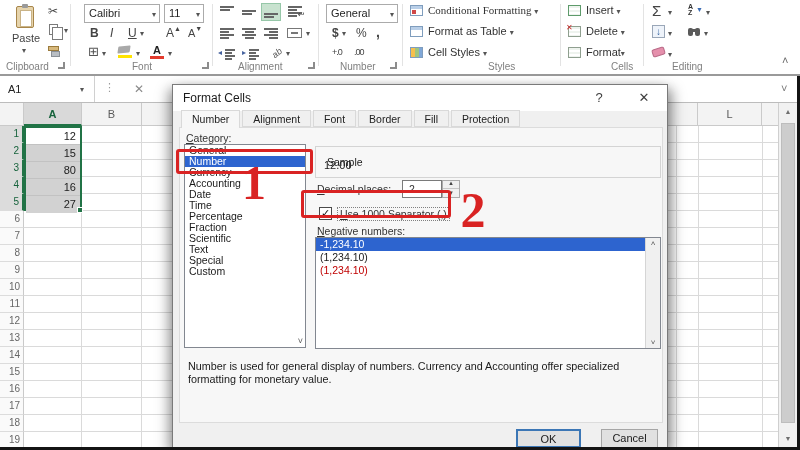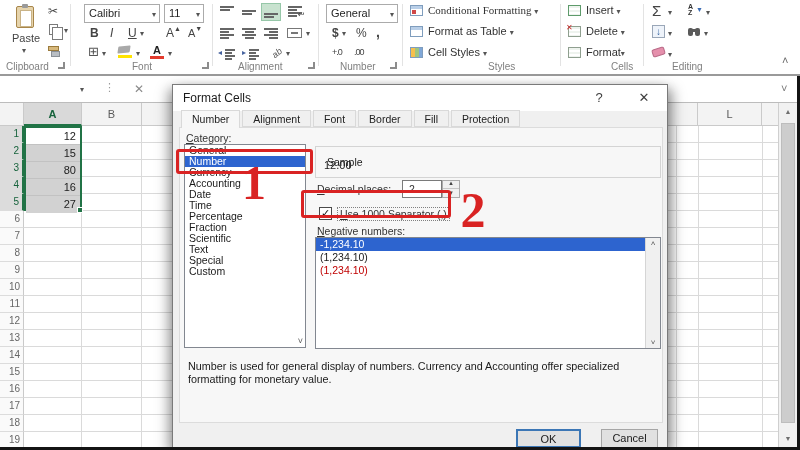--- a/index.html
+++ b/index.html
@@ -215,20 +215,21 @@
       <span class="abs arr" style="left:704px;top:29px;">▾</span>
       <span class="ic-erase" style="left:652px;top:48px;"></span>
       <span class="abs arr" style="left:668px;top:50px;">▾</span>
       <span class="gl" style="left:672px;">Editing</span>
     </div>
 
     <span class="abs" style="left:782px;top:54px;font-size:11px;color:#666;">˄</span>
   </div>
 
   <div id="fbar">
+    <div id="namebox"><span>A1</span></div>
     <span class="abs arr" style="left:80px;top:9px;">▾</span>
     <span class="abs" style="left:104px;top:5px;color:#9a9a9a;font-size:11px;">⋮</span>
     <span class="abs" style="left:134px;top:6px;color:#8a8a8a;font-size:12px;">✕</span>
     <span class="abs" style="left:781px;top:6px;color:#777;font-size:11px;">˅</span>
   </div>
 
   <div class="colhdr" style="left:0;width:24px;"></div>
   <div class="colhdr" style="left:24px;width:58px;background:#d9d9d9;color:#17633c;font-weight:bold;border-bottom:2px solid #217346;">A</div>
   <div class="colhdr" style="left:82px;width:60px;">B</div>
   <div class="colhdr" style="left:142px;width:32px;border-right:none;"></div>

